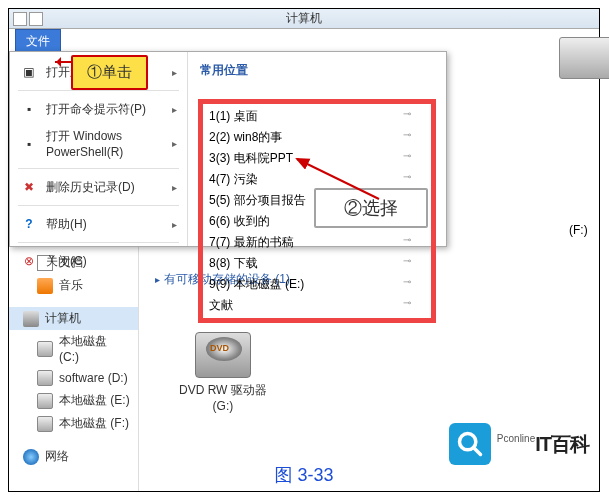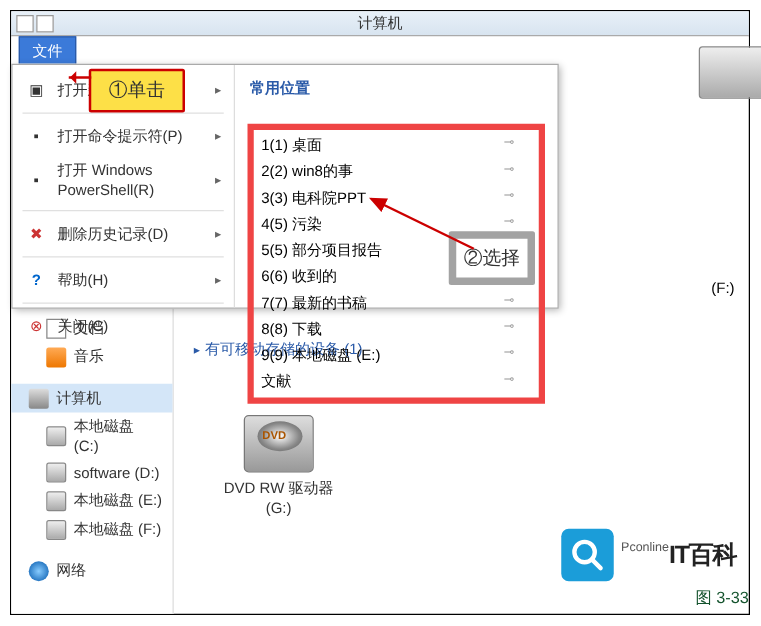--- a/index.html
+++ b/index.html
@@ -19,21 +19,21 @@
 .ml-item{display:flex;align-items:center;padding:5px 10px;gap:8px;color:#333}
 .ml-icon{width:18px;height:18px;display:flex;align-items:center;justify-content:center;flex-shrink:0}
 .ml-text{flex:1}
 .ml-arrow{color:#666;font-size:10px}
 .ml-sep{height:1px;background:#e0e0e0;margin:4px 8px}
 .menu-right{flex:1;padding:6px 10px;position:relative}
 .mr-head{font-weight:bold;color:#2a5aa8;padding:4px 2px}
 .mr-list{border:5px solid #ef4444;padding:2px;margin-top:16px}
 .mr-pin{color:#888;font-size:10px;position:absolute;right:12px}
 .mr-row{position:relative;padding:2px 4px}
-.callout2{position:absolute;right:18px;bottom:18px;border:6px solid #a3a3a3;background:#fff;padding:6px 6px;font-size:15px;color:#333;border-radius:2px;z-index:25}
+.callout2{position:absolute;right:18px;bottom:18px;border:2px solid #a3a3a3;background:#fff;padding:6px 28px;font-size:18px;color:#333;border-radius:2px;z-index:25}
 .arrow2{position:absolute;left:284px;top:146px;z-index:26}
 .arrow2 svg{overflow:visible}
 .main{position:absolute;left:0;top:42px;right:0;bottom:0;display:flex}
 .sidebar{width:130px;border-right:1px solid #ddd;padding-top:200px;background:#fff}
 .sb-item{display:flex;align-items:center;gap:6px;padding:3px 8px 3px 28px;color:#333}
 .sb-item.head{padding-left:14px;font-weight:normal}
 .sb-item.sel{background:#d4e6f8}
 .sb-ic{width:16px;height:16px;flex-shrink:0}
 .sb-disk{background:linear-gradient(#eee,#aaa);border:1px solid #888;border-radius:2px}
 .sb-pic{background:linear-gradient(#7ac,#48a);border-radius:2px}
@@ -52,21 +52,21 @@
 .dvd::before{content:"";position:absolute;left:10px;top:4px;width:36px;height:24px;background:radial-gradient(#fff,#888 60%,#555);border-radius:50%}
 .dvd::after{content:"DVD";position:absolute;left:14px;top:10px;font-size:9px;color:#a50;font-weight:bold}
 .hdd2{position:absolute;left:420px;top:-14px;width:56px;height:42px;background:linear-gradient(#eee,#aaa);border:1px solid #888;border-radius:3px}
 .lbl{font-size:12px;color:#333}
 .watermark{position:absolute;right:10px;bottom:26px;display:flex;align-items:center;gap:6px;z-index:5}
 .wm-ic{width:42px;height:42px;background:#1b9dd9;border-radius:6px;display:flex;align-items:center;justify-content:center}
 .wm-ic svg{width:28px;height:28px}
 .wm-txt{display:flex;flex-direction:row;line-height:1.1}
 .wm-small{font-size:10px;color:#555}
 .wm-big{font-size:20px;font-weight:bold;color:#222;letter-spacing:-1px}
-.caption{position:absolute;left:0;right:0;bottom:4px;text-align:right;font-size:13px;color:#14532d}
+.caption{position:absolute;left:0;right:0;bottom:4px;text-align:center;font-size:18px;color:#1d4ed8}
 .pin-icon{display:inline-block;width:14px;height:10px}
 .pin-icon::before{content:"⊸";color:#999}
 </style>
 </head>
 <body>
 
 <div class="outer">
   <div class="titlebar">
     <div class="titlebar-icons">
       <div class="tb-ic"></div>
@@ -117,21 +117,21 @@
         <span class="ml-text">关闭(C)</span>
       </div>
     </div>
 
     <div class="menu-right">
       <div class="mr-head">常用位置</div>
       <div class="mr-list">
         <div class="mr-row"><span>1(1)</span> <span>桌面</span><span class="mr-pin pin-icon"></span></div>
         <div class="mr-row"><span>2(2)</span> <span>win8的事</span><span class="mr-pin pin-icon"></span></div>
         <div class="mr-row"><span>3(3)</span> <span>电科院PPT</span><span class="mr-pin pin-icon"></span></div>
-        <div class="mr-row"><span>4(5)</span> <span>污染</span><span class="mr-pin pin-icon"></span></div>
+        <div class="mr-row"><span>4(7)</span> <span>污染</span><span class="mr-pin pin-icon"></span></div>
         <div class="mr-row"><span>5(5)</span> <span>部分项目报告</span><span class="mr-pin pin-icon"></span></div>
         <div class="mr-row"><span>6(6)</span> <span>收到的</span><span class="mr-pin pin-icon"></span></div>
         <div class="mr-row"><span>7(7)</span> <span>最新的书稿</span><span class="mr-pin pin-icon"></span></div>
         <div class="mr-row"><span>8(8)</span> <span>下载</span><span class="mr-pin pin-icon"></span></div>
         <div class="mr-row"><span>9(9)</span> <span>本地磁盘 (E:)</span><span class="mr-pin pin-icon"></span></div>
         <div class="mr-row"><span style="visibility:hidden"></span> <span>文献</span><span class="mr-pin pin-icon"></span></div>
       </div>
       <div class="callout2">②选择</div>
     </div>
   </div>

